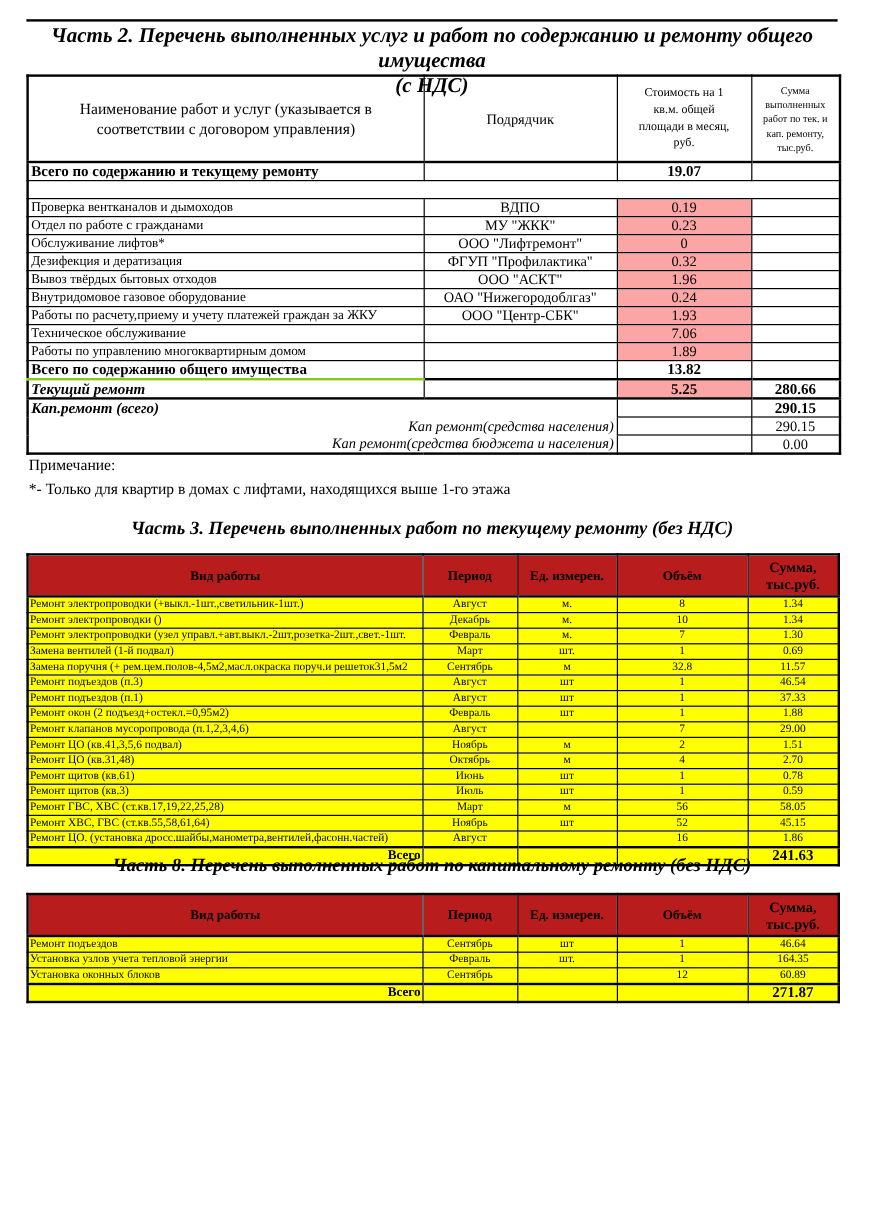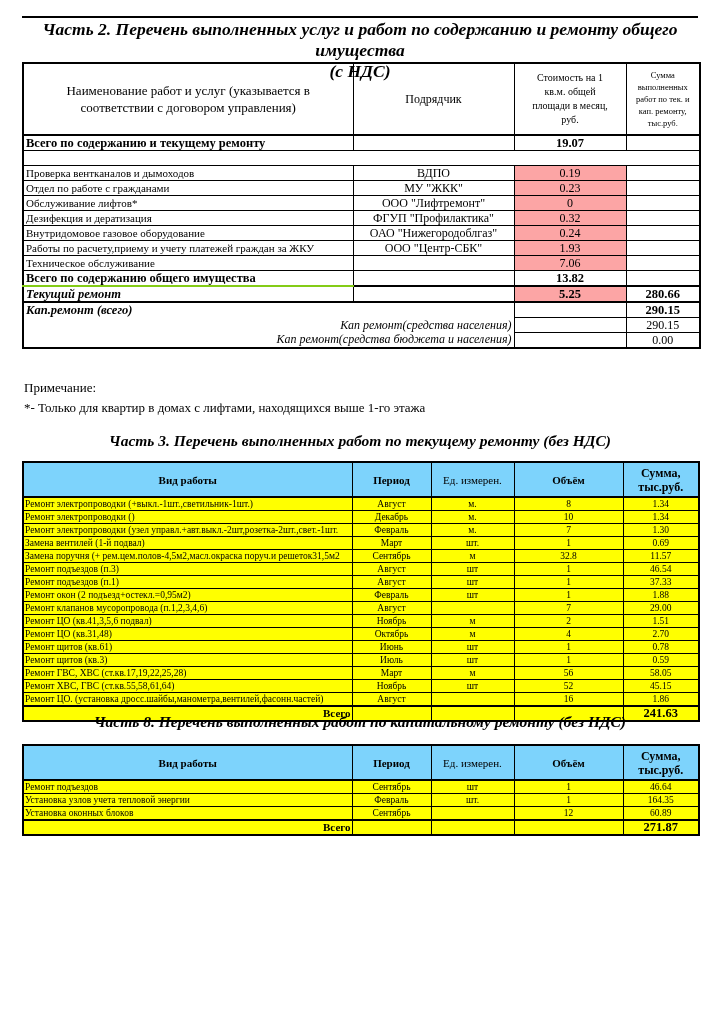--- a/index.html
+++ b/index.html
@@ -32,23 +32,23 @@
   #t2 td.num { font-size: 12px; }
 
   .note { position: absolute; left: 24px; font-size: 13px; }
 
   .title3 { position: absolute; left: 22px; width: 676px; text-align: center;
             font-weight: bold; font-style: italic; font-size: 15.5px; }
 
   
   .wt { left: 22px; width: 676px; border: 2px solid #000; }
   .wt td { border: 1px solid #000; font-size: 9.5px; height: 12px; line-height: 11px; padding: 0 1px; }
-  .wt .hdr td { height: 33px; font-weight: bold; text-align: center; font-size: 11px; background: #7dd3fc; white-space: normal; line-height: 14px; margin-top: 33px; }
+  .wt .hdr td { height: 33px; font-weight: bold; text-align: center; font-size: 11px; background: #b91c1c; white-space: normal; line-height: 14px; margin-top: 33px; }
   .wt .hdr td.sum { font-size: 12px; }
-  .wt .hdr td.ed { font-weight: normal; }
+  .wt .hdr td.ed { font-weight: bold; }
   .wt tr.hdr td { border-bottom: 2px solid #000; }
   .wt tr.row td { background: #ffff00; }
   .wt tr.row td.c { text-align: center; }
   .wt tr.total td { background: #ffff00; font-weight: bold; font-size: 11px; height: 13px; border-top: 2px solid #000; }
   .wt tr.total td.lbl { text-align: right; }
   .wt tr.total td.tv { text-align: center; font-size: 12.5px; }
 </style>
 </head>
 <body>
 
@@ -101,35 +101,47 @@
       <td class="c yel num">0</td>
       <td></td>
     </tr>
     <tr>
       <td>Дезифекция и дератизация</td>
       <td class="c num">ФГУП "Профилактика"</td>
       <td class="c yel num">0.32</td>
       <td></td>
     </tr>
     <tr>
+      <td>Вывоз твёрдых бытовых отходов</td>
+      <td class="c num">ООО "АСКТ"</td>
+      <td class="c yel num">1.96</td>
+      <td></td>
+    </tr>
+    <tr>
       <td>Внутридомовое газовое оборудование</td>
       <td class="c num">ОАО "Нижегородоблгаз"</td>
       <td class="c yel num">0.24</td>
       <td></td>
     </tr>
     <tr>
       <td>Работы по расчету,приему и учету платежей граждан за ЖКУ</td>
       <td class="c num">ООО "Центр-СБК"</td>
       <td class="c yel num">1.93</td>
       <td></td>
     </tr>
     <tr>
       <td>Техническое обслуживание</td>
       <td class="c num"></td>
       <td class="c yel num">7.06</td>
+      <td></td>
+    </tr>
+    <tr>
+      <td>Работы по управлению многоквартирным домом</td>
+      <td class="c num"></td>
+      <td class="c yel num">1.89</td>
       <td></td>
     </tr>
     <tr>
       <td class="bold">Всего по содержанию общего имущества</td>
       <td></td>
       <td class="bold c">13.82</td>
       <td></td>
     </tr>
     <tr class="thickb" style="border-top:2px solid #000;">
       <td class="bolditalic" style="border-top:2px solid #84cc16;">Текущий ремонт</td>

